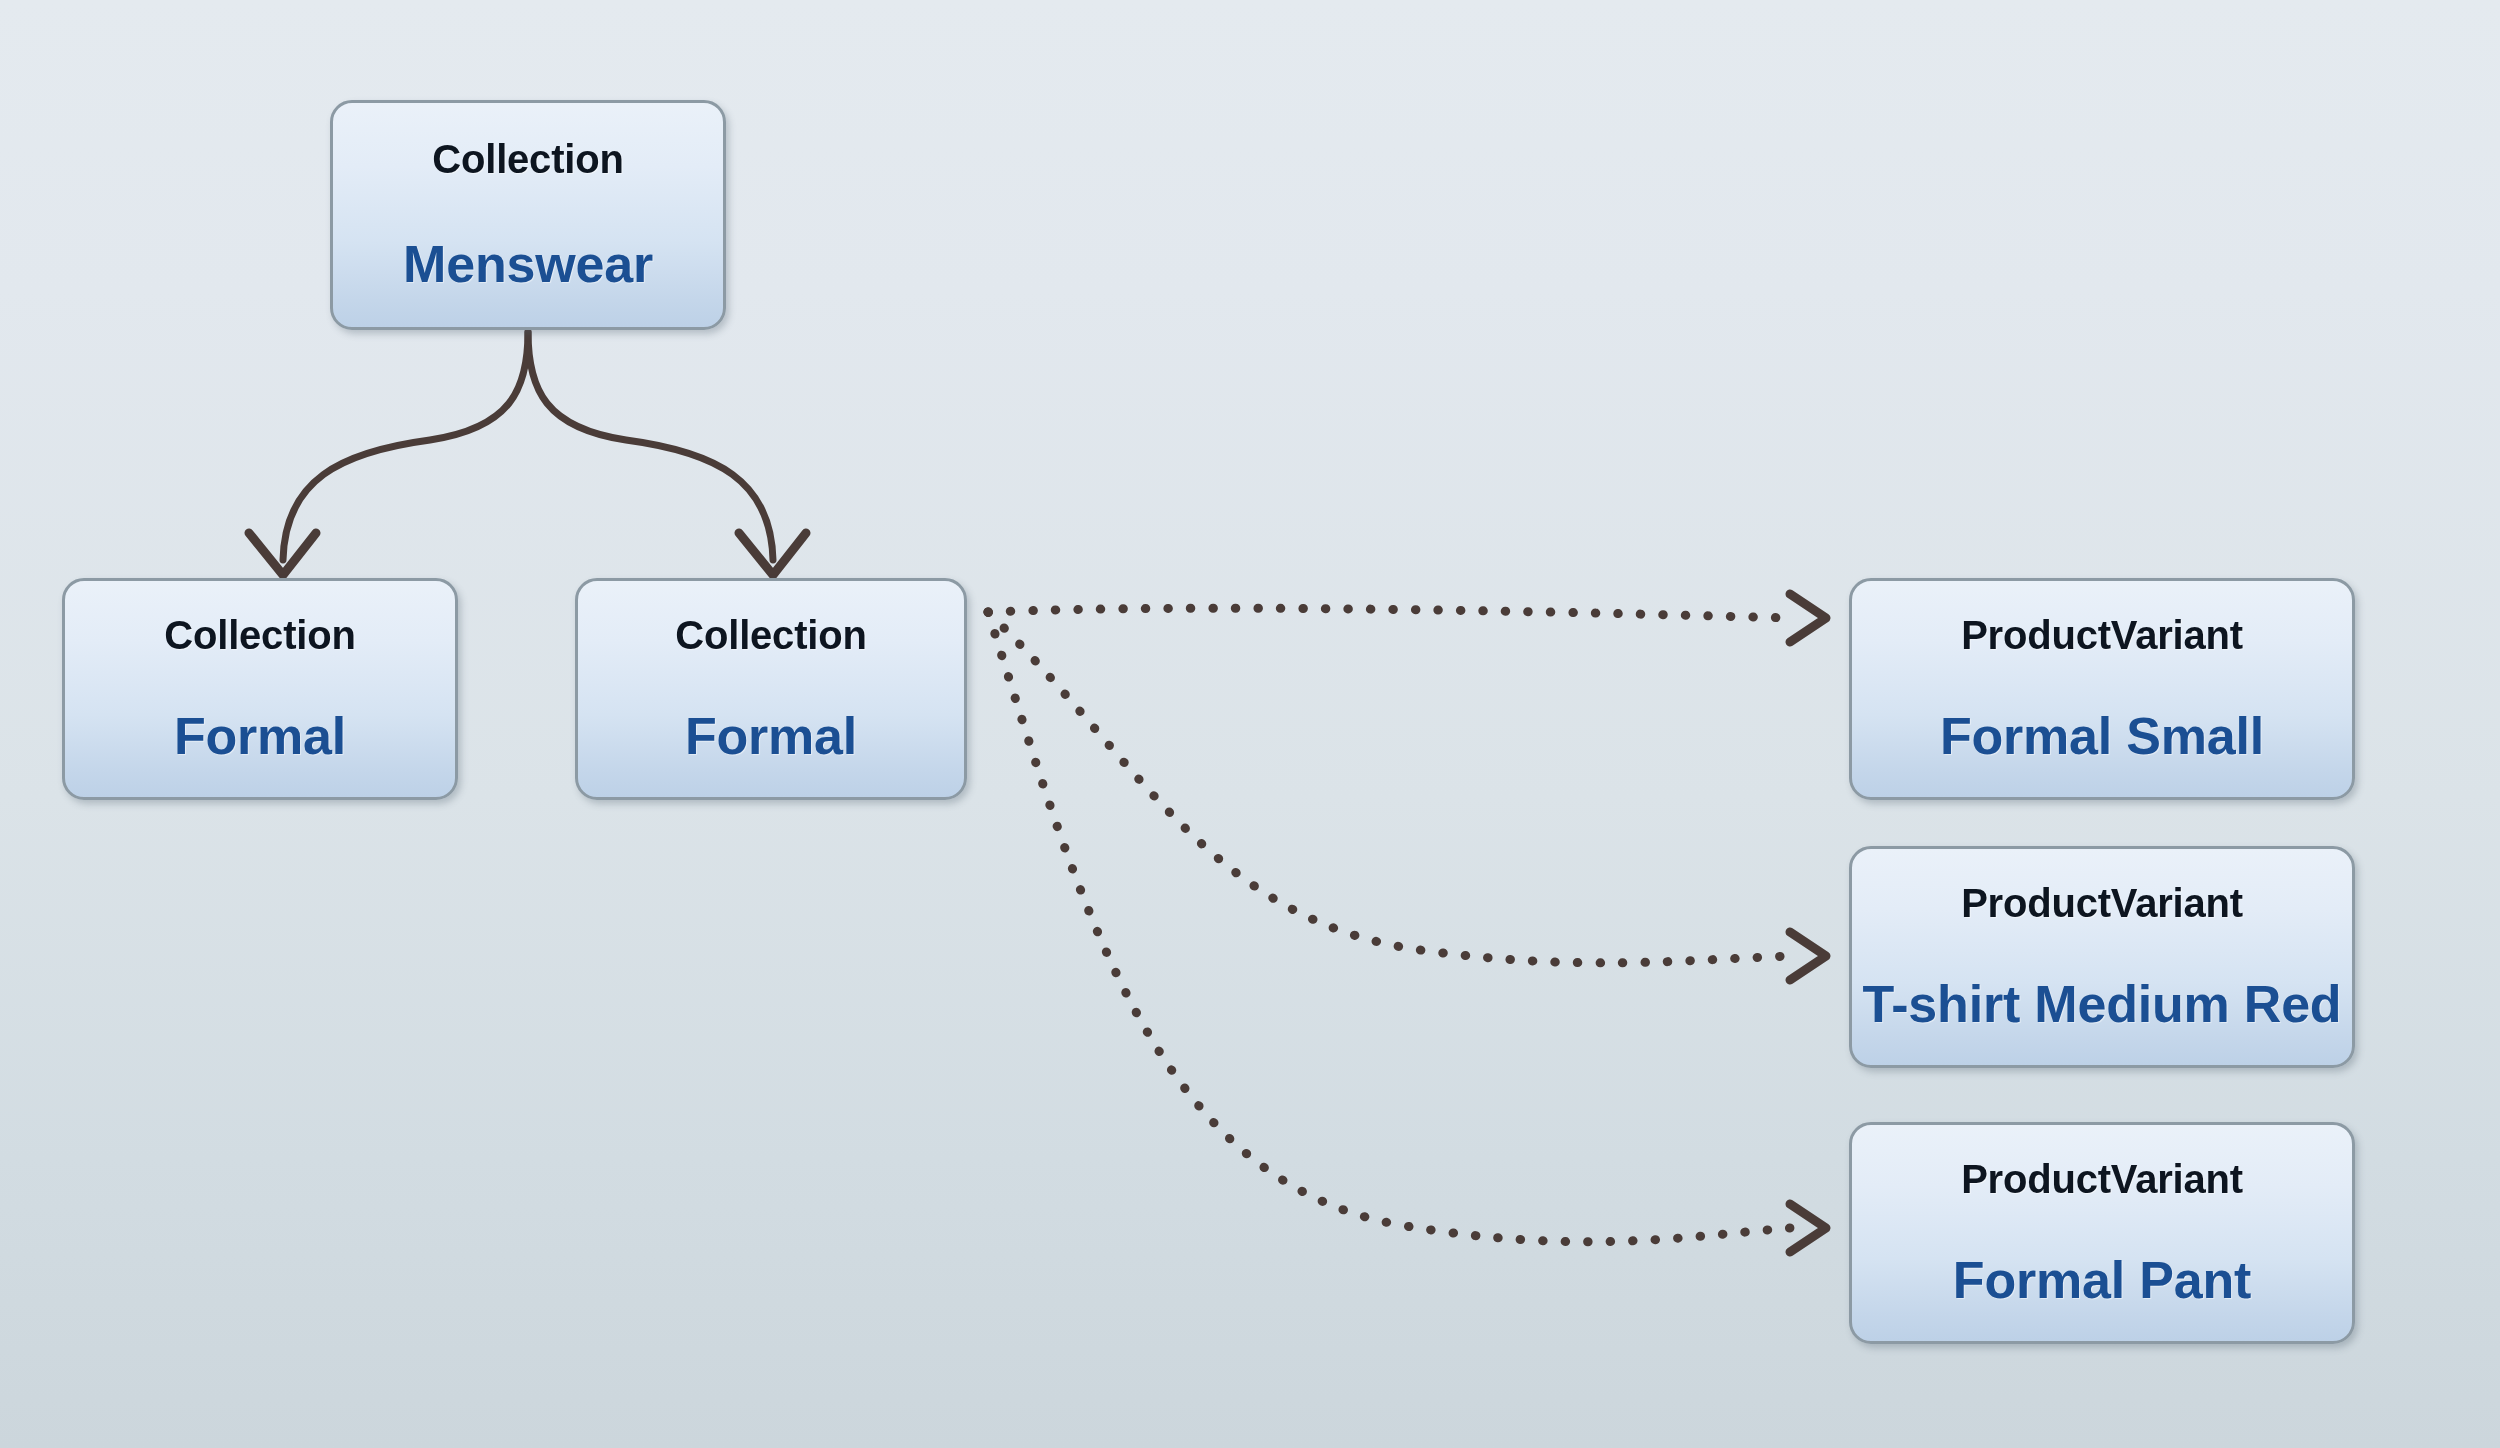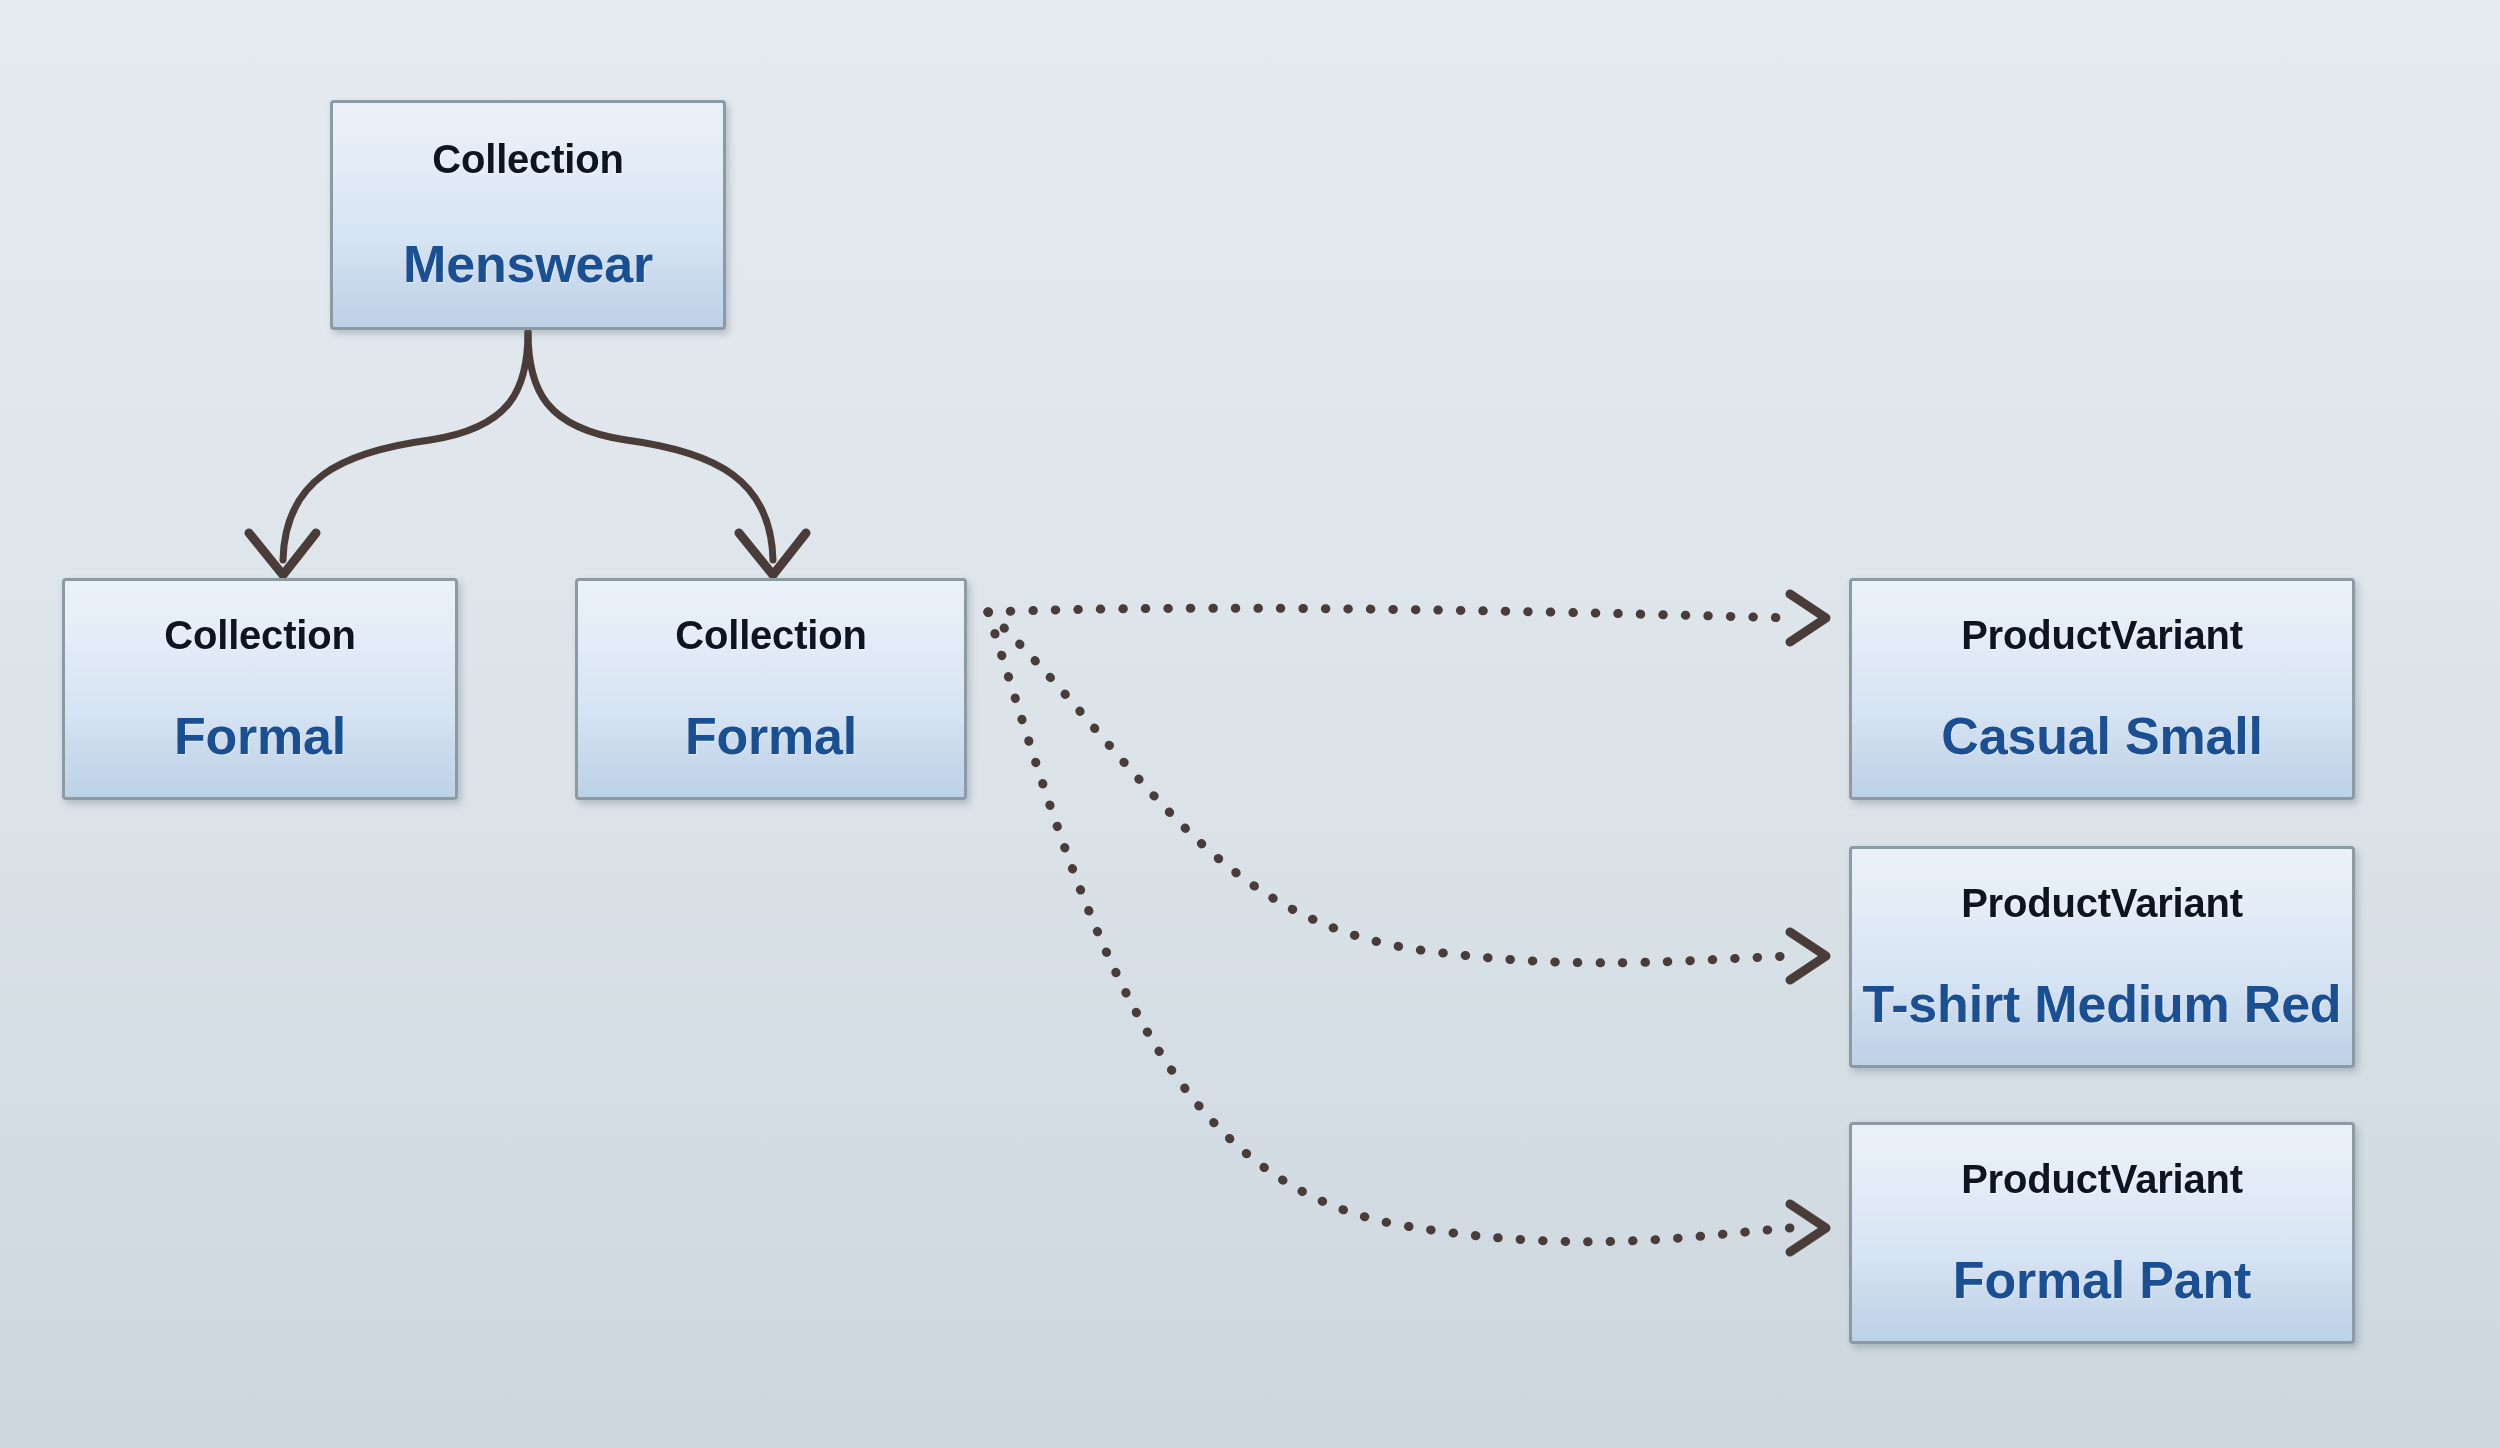--- a/index.html
+++ b/index.html
@@ -25,21 +25,21 @@
     top: 0;
     width: 2500px;
     height: 1448px;
     pointer-events: none;
   }
 
   .node {
     position: absolute;
     box-sizing: border-box;
     border: 3px solid #8c9aa4;
-    border-radius: 4px;
+    border-radius: 22px;
     background: linear-gradient(to bottom, #eaf1f9 0%, #e3ecf7 28%, #d5e3f2 62%, #c4d6ea 88%, #bdd1e7 100%);
     box-shadow: 3px 4px 7px rgba(80, 95, 110, 0.30);
     display: flex;
     flex-direction: column;
     align-items: center;
     justify-content: center;
     text-align: center;
     overflow: hidden;
   }
   .node-type {
@@ -136,21 +136,21 @@
 
   <div class="node" id="node-casual">
     <div class="node-type">Collection</div>
     <div class="gap-short"></div>
     <div class="node-value">Formal</div>
   </div>
 
   <div class="node" id="node-hoodie">
     <div class="node-type">ProductVariant</div>
     <div class="gap-short"></div>
-    <div class="node-value">Casual Small</div>
+    <div class="node-value">Formal Small</div>
   </div>
 
   <div class="node" id="node-tshirt">
     <div class="node-type">ProductVariant</div>
     <div class="gap-short"></div>
     <div class="node-value">T-shirt Medium Red</div>
   </div>
 
   <div class="node" id="node-jogger">
     <div class="node-type">ProductVariant</div>

